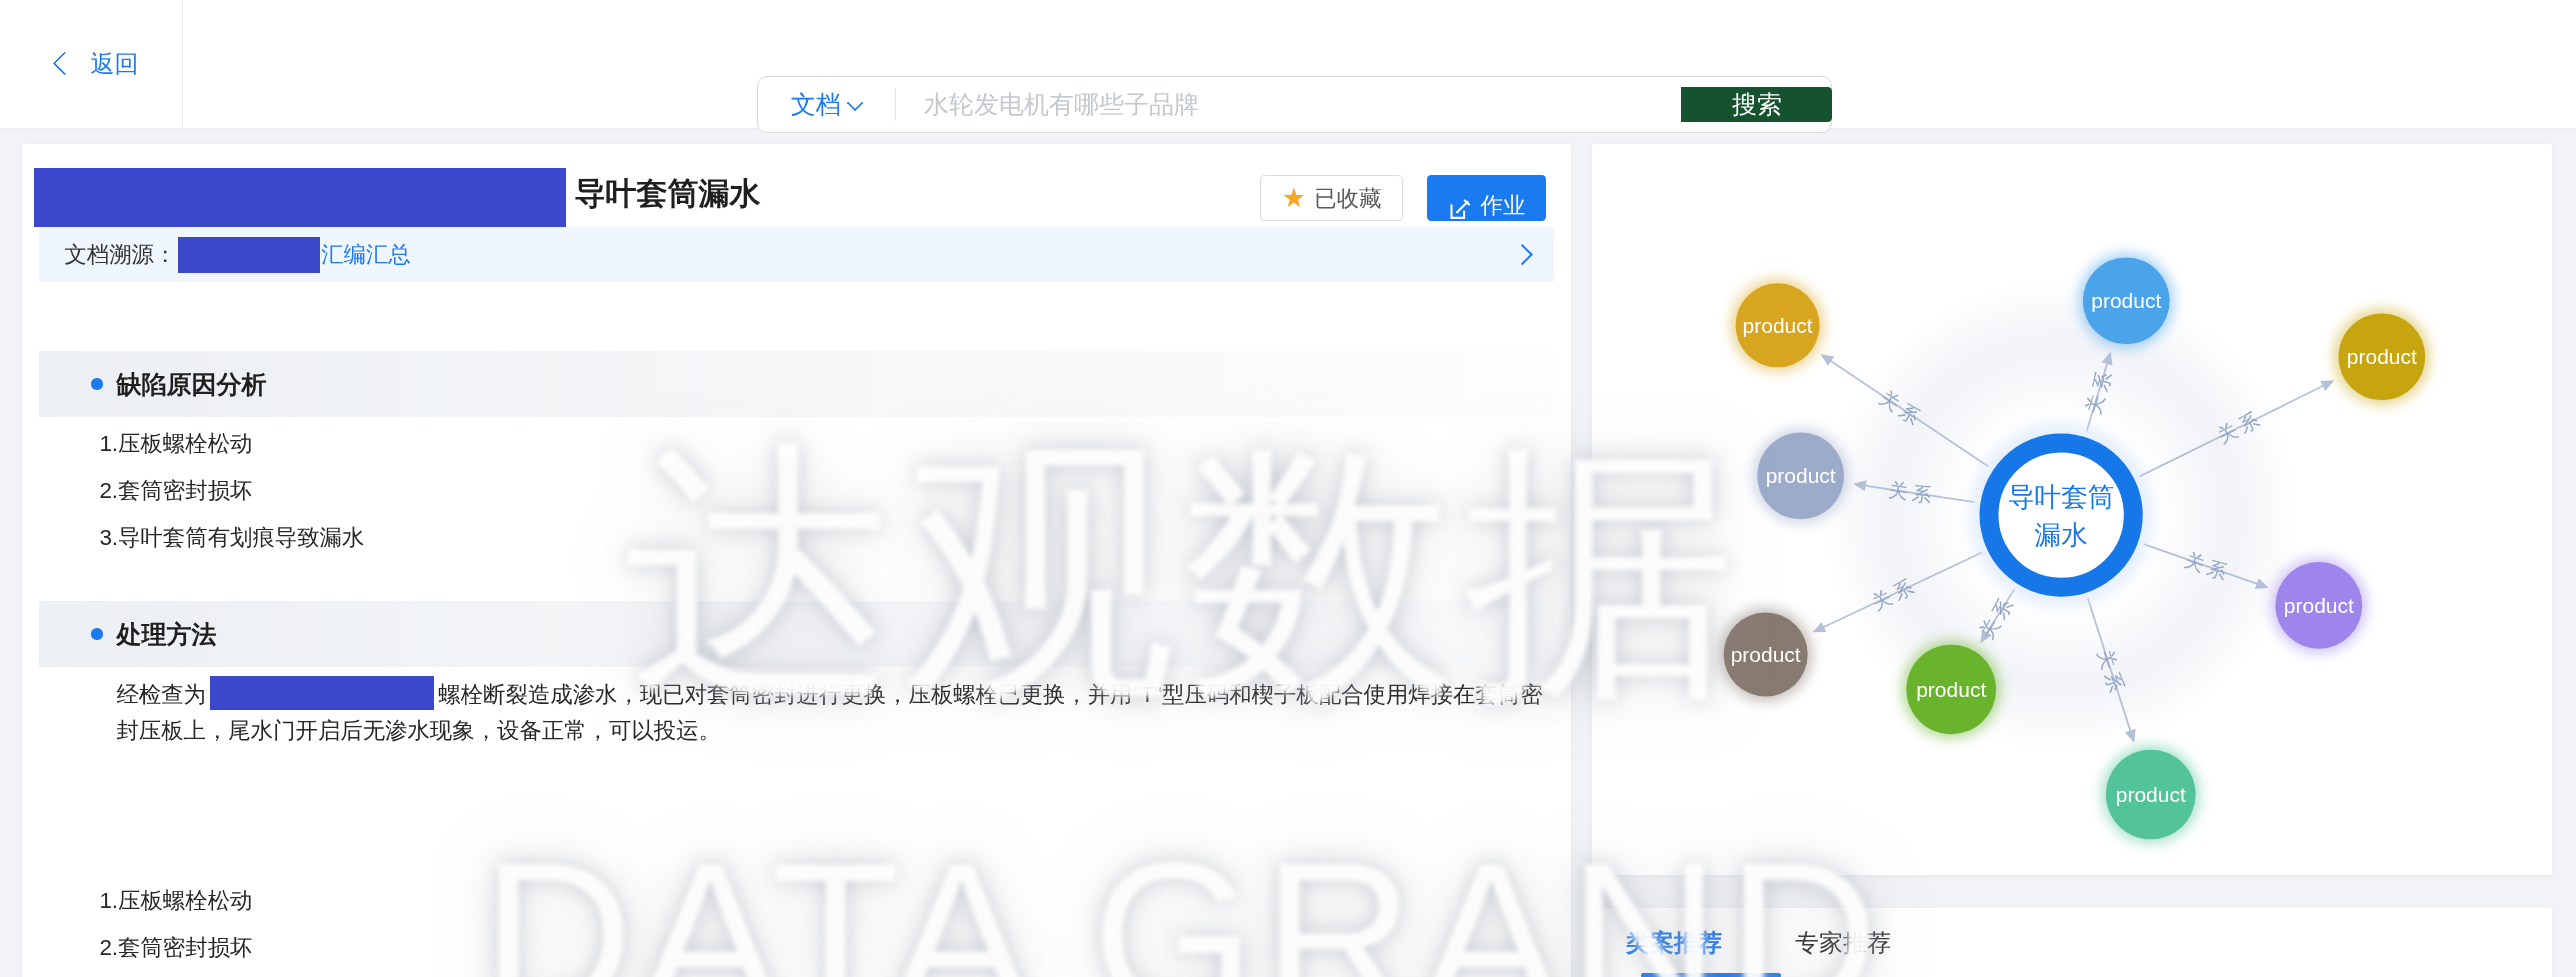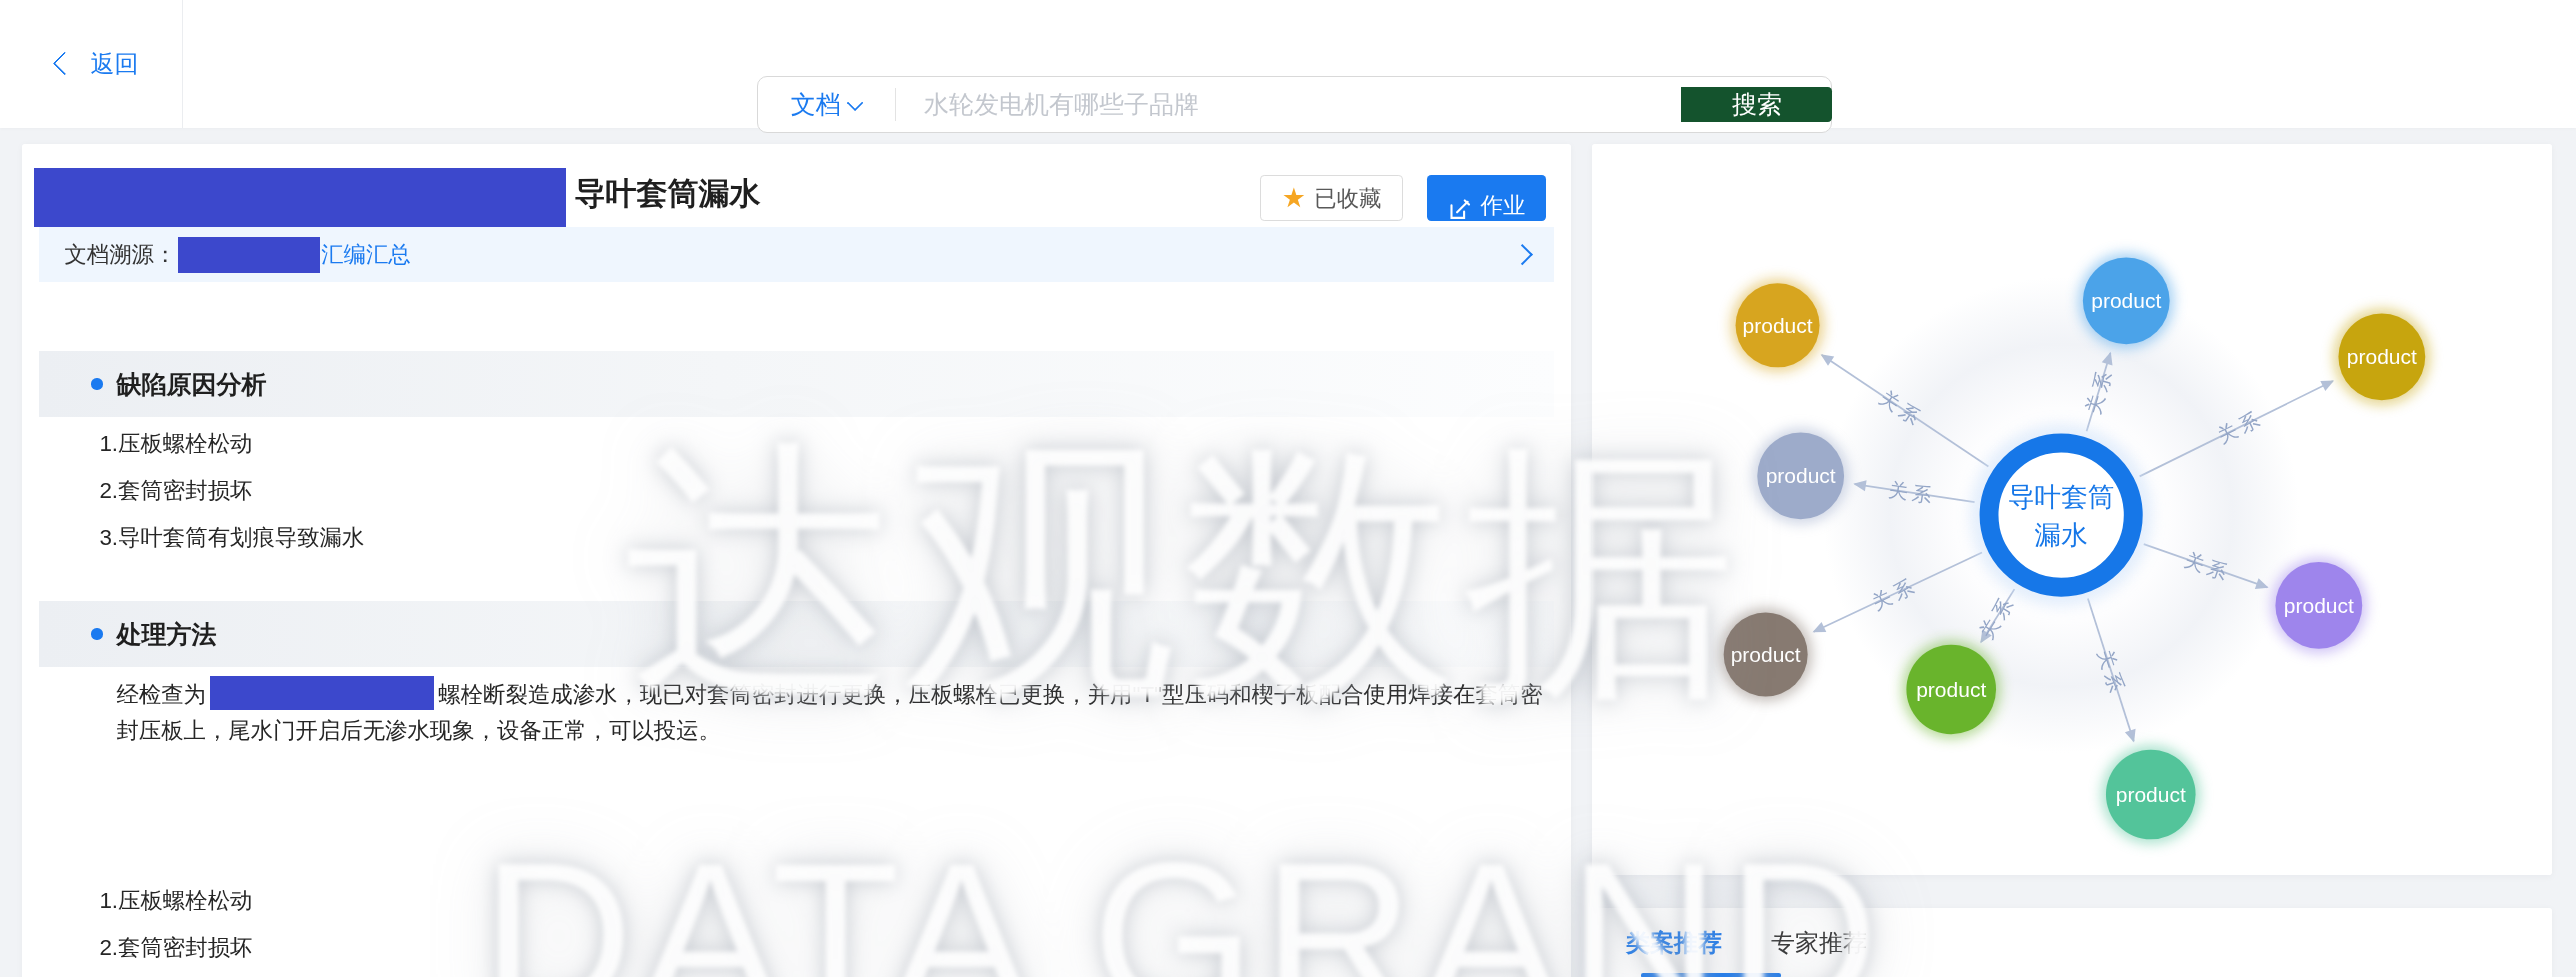--- a/index.html
+++ b/index.html
@@ -66,21 +66,21 @@
   .method-para{position:absolute;left:94px;top:532px;width:1438px;font-size:22.4px;line-height:36px;color:#262626;}
   .para-redaction{display:inline-block;width:224px;height:34px;background:#3c48cc;vertical-align:-8.4px;margin:0 4.2px;}
   
   .graph-head{position:absolute;left:0;top:0;width:100%;height:57px;border-bottom:0.7px solid #eef0f2;
     display:flex;align-items:center;padding-left:34px;box-sizing:border-box;z-index:2;background:#fff;
     border-radius:2.8px 2.8px 0 0;}
   .graph-title{font-size:22.4px;font-weight:600;color:#1f1f1f;}
   .graph-svg-wrap{position:absolute;left:0;top:0;width:960px;height:731px;overflow:hidden;border-radius:2.8px;}
   
   .tabs{position:absolute;left:0;top:0;width:100%;height:70px;display:flex;align-items:center;
-    padding-left:34px;box-sizing:border-box;gap:49px;}
+    padding-left:34px;box-sizing:border-box;gap:73px;}
   .tab{font-size:24px;color:#333;cursor:pointer;position:relative;height:70px;display:flex;align-items:center;}
   .tab.active{color:#1a7af0;font-weight:600;}
   .tab-underline{position:absolute;left:15.4px;bottom:0;width:140px;height:4.9px;background:#1a7af0;border-radius:2.1px;}
   
   .watermark{position:absolute;left:308px;top:0;width:1751px;z-index:40;pointer-events:none;
     text-align:center;color:rgba(255,255,255,0.92);filter:blur(2.8px);}
   .wm1{position:absolute;left:0;top:392px;width:1751px;font-size:273px;letter-spacing:7px;font-weight:400;
     text-shadow:0 0 21px rgba(162,168,178,0.60),0 0 63px rgba(162,168,178,0.35);white-space:nowrap;}
   .wm2{position:absolute;left:0;top:816px;width:1751px;font-size:210px;letter-spacing:7px;font-weight:400;
     text-shadow:0 0 21px rgba(162,168,178,0.60),0 0 63px rgba(162,168,178,0.35);white-space:nowrap;}

